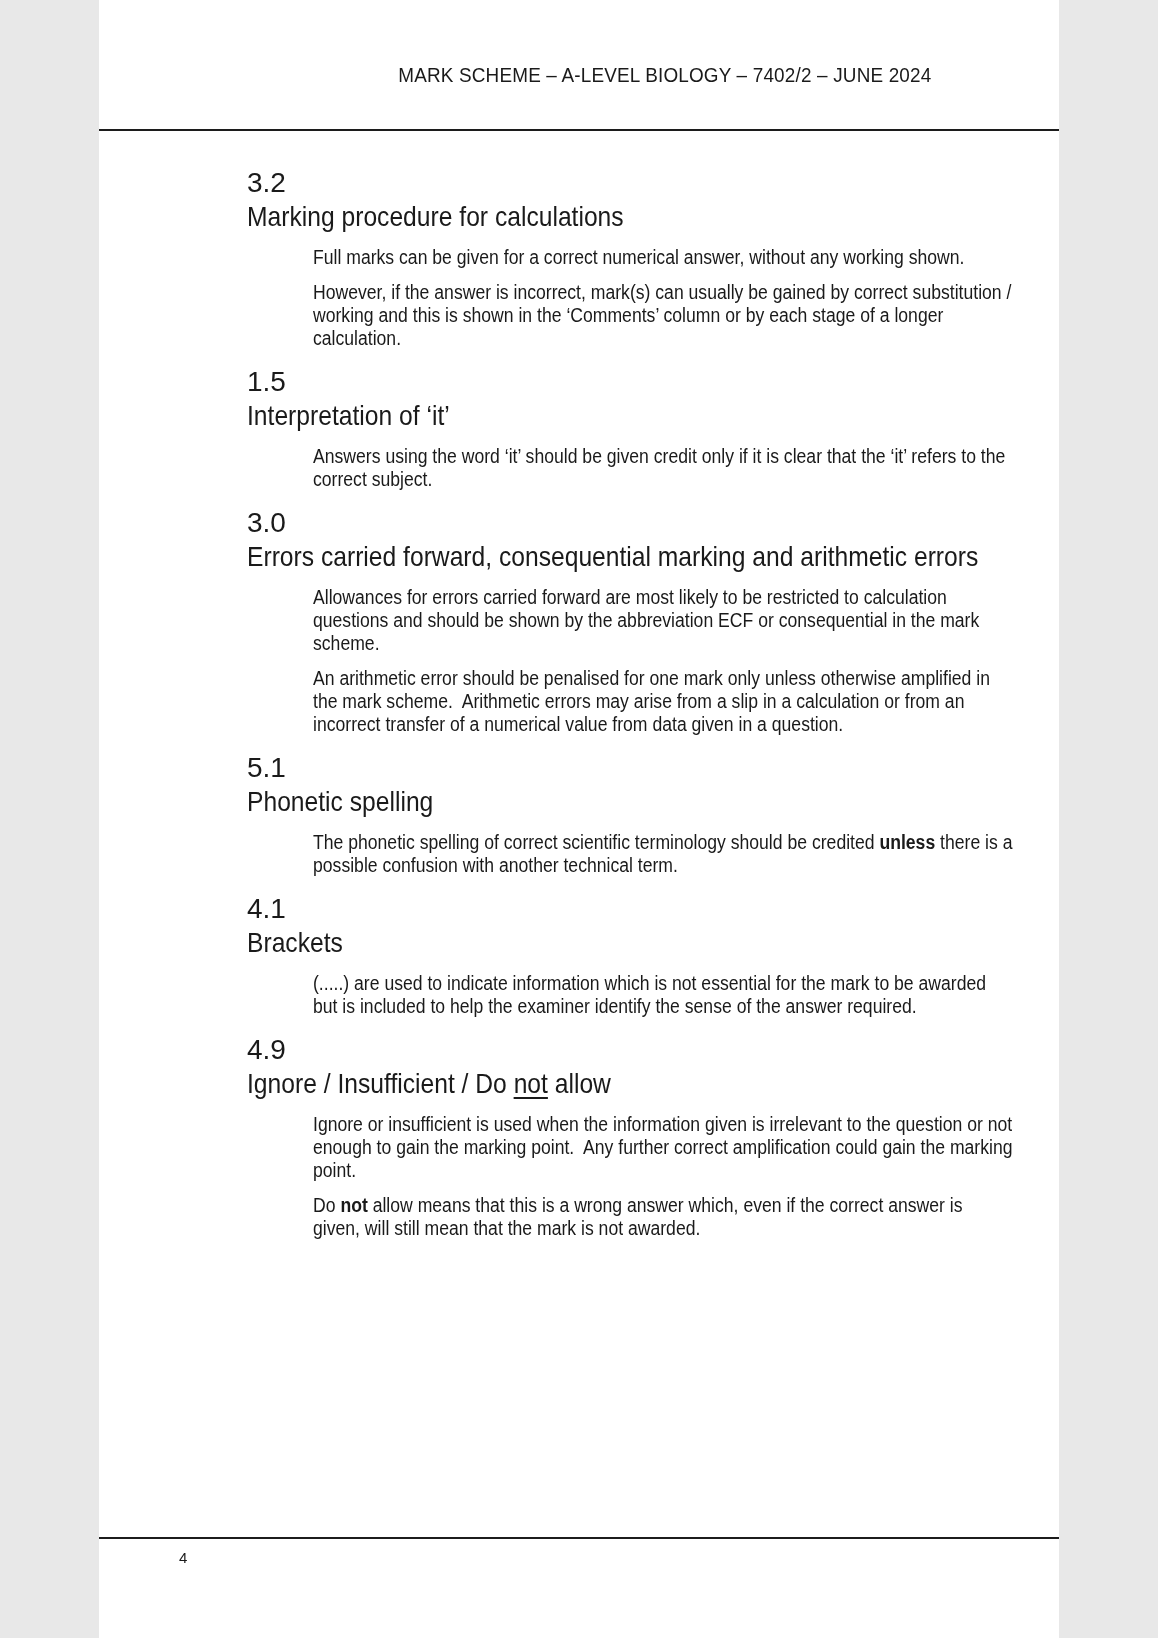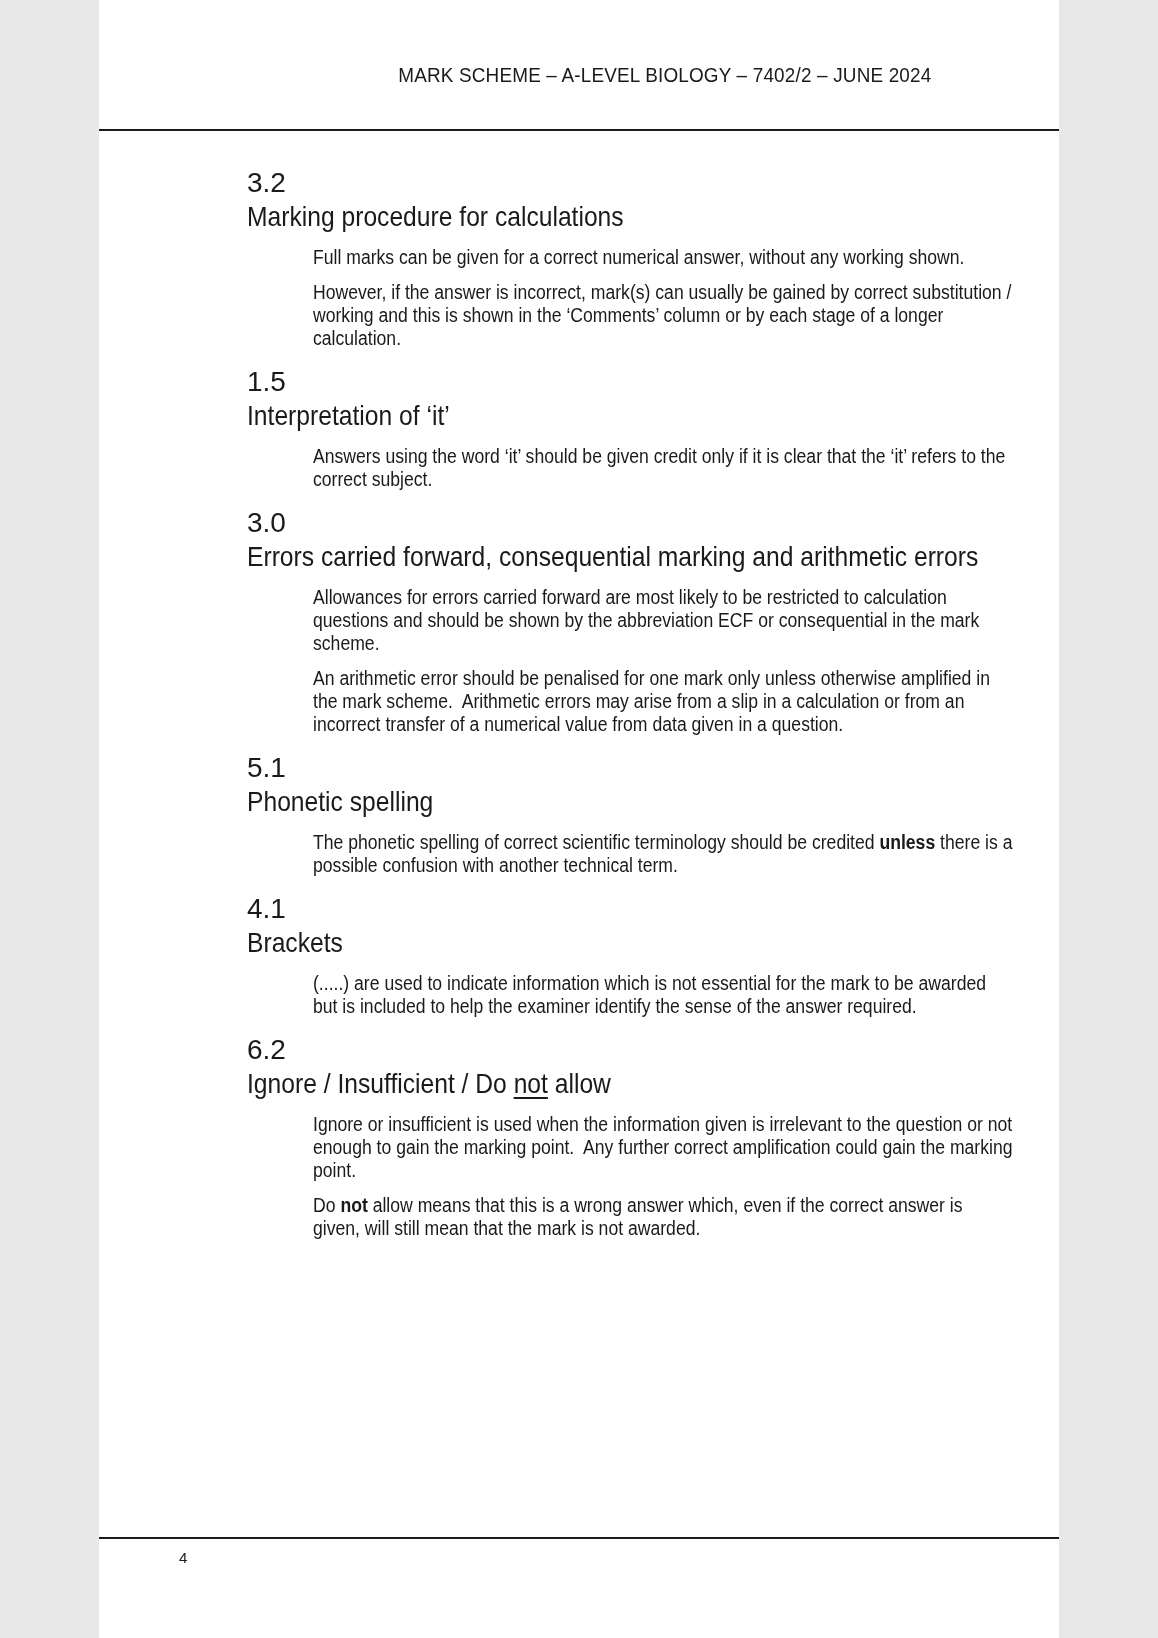--- a/index.html
+++ b/index.html
@@ -126,21 +126,21 @@
       </section>
       <section class="doc-section">
         <div class="sec-head">
           <span class="sec-num">4.1</span>
           <h2 class="sec-title"><span>Brackets</span></h2>
         </div>
         <p class="sec-para"><span>(.....) are used to indicate information which is not essential for the mark to be awarded</span><br><span>but is included to help the examiner identify the sense of the answer required.</span></p>
       </section>
       <section class="doc-section">
         <div class="sec-head">
-          <span class="sec-num">6.2</span>
+          <span class="sec-num">4.9</span>
           <h2 class="sec-title"><span>Ignore / Insufficient / Do </span><u>not</u><span> allow</span></h2>
         </div>
         <p class="sec-para"><span>Ignore or insufficient is used when the information given is irrelevant to the question or not</span><br><span>enough to gain the marking point.&nbsp; Any further correct amplification could gain the marking</span><br><span>point.</span></p>
         <p class="sec-para"><span>Do </span><b>not</b><span> allow means that this is a wrong answer which, even if the correct answer is</span><br><span>given, will still mean that the mark is not awarded.</span></p>
       </section>
     </main>
 
   <div class="footer-rule"></div>
 
   <div class="page-number">4</div>

